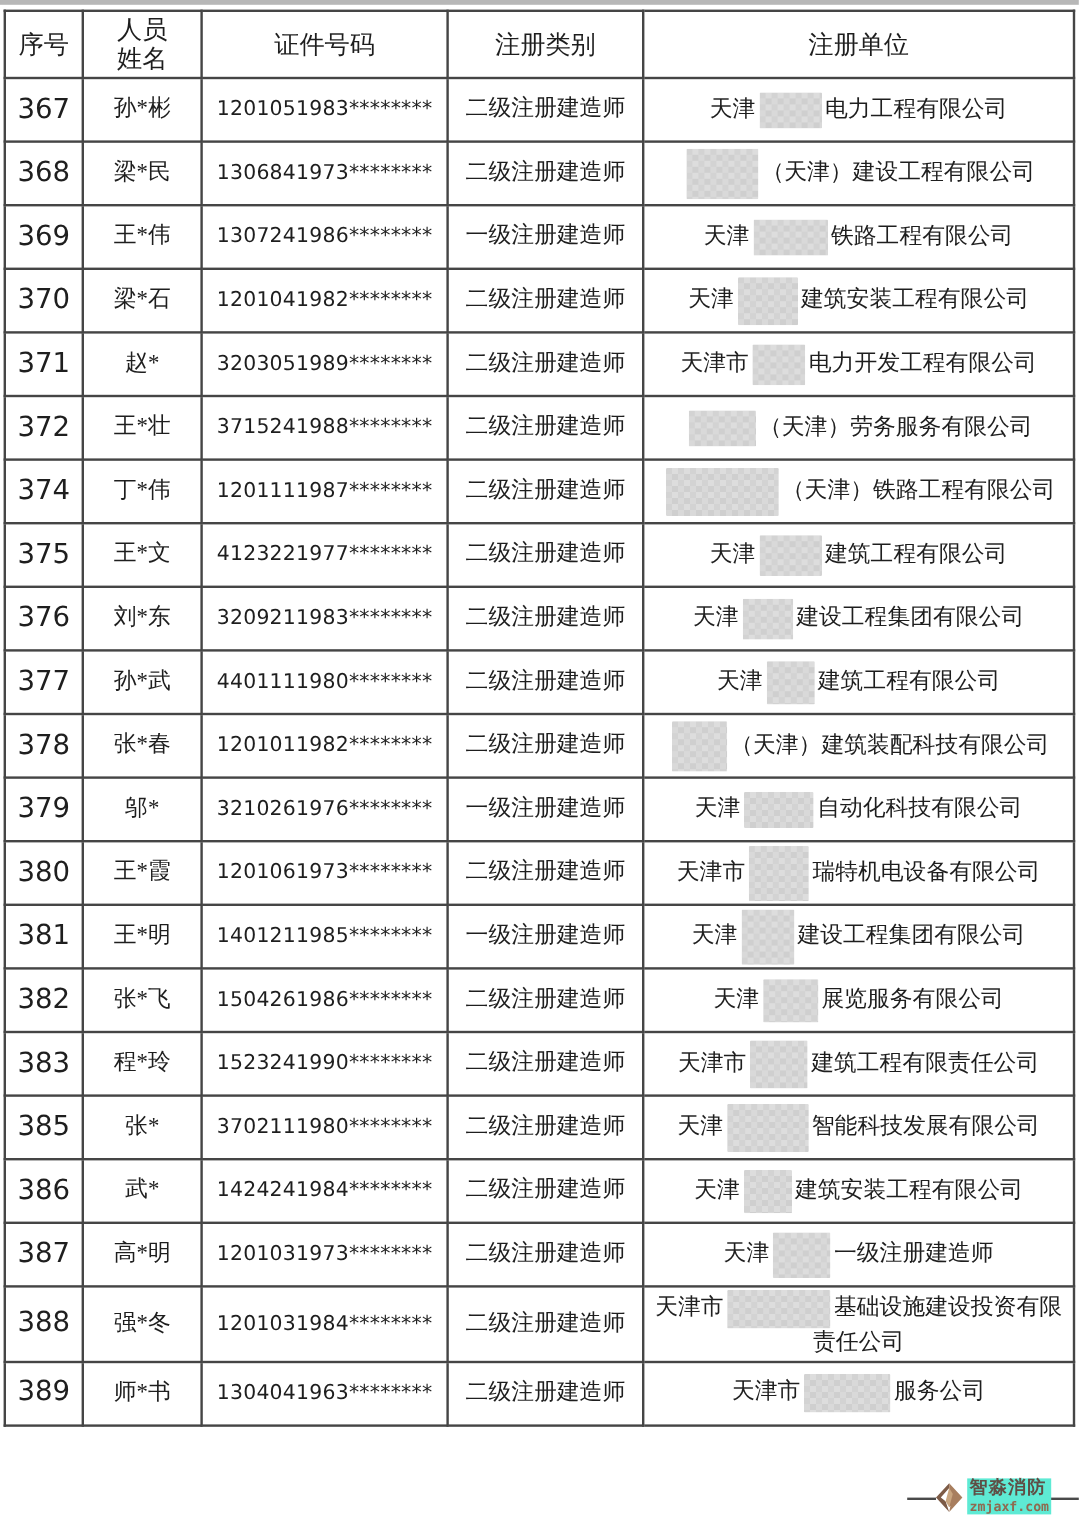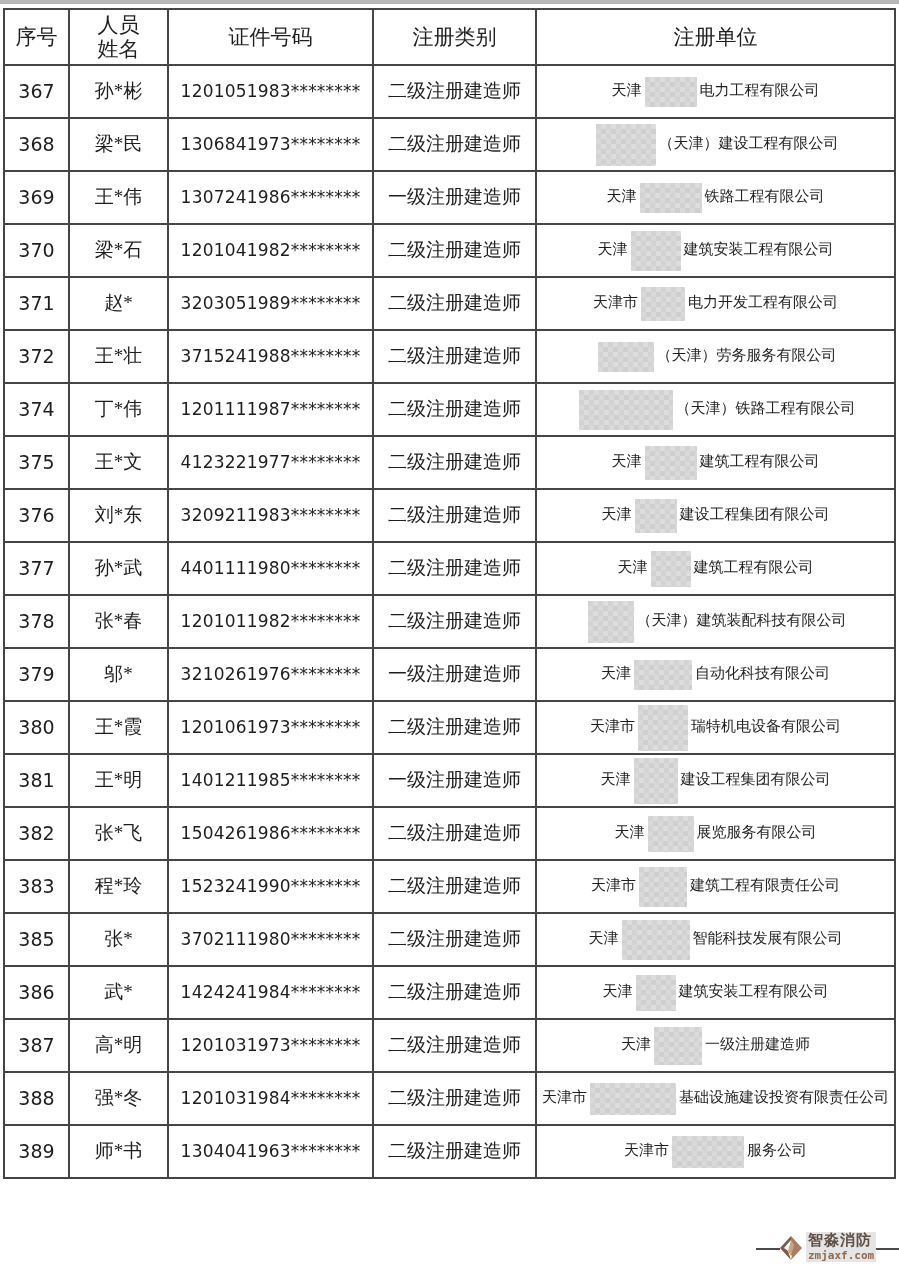--- a/index.html
+++ b/index.html
@@ -13,39 +13,39 @@
     border-collapse:collapse;table-layout:fixed;
   }
   .reg th,.reg td{
     border:2px solid #454545;text-align:center;vertical-align:middle;
     padding:2px 4px;line-height:1.3;overflow:hidden;
   }
   .reg th{
     height:50px;font-size:21px;font-weight:normal;white-space:pre-line;line-height:1.15;
   }
   .reg td{height:47px;font-size:19px;}
-  td.c-no{font-family:"DejaVu Sans","Liberation Sans",sans-serif;font-size:19px;}
+  td.c-no{font-family:"DejaVu Sans","Liberation Sans",sans-serif;font-size:23px;}
   td.c-id{
     font-family:"DejaVu Sans","Liberation Sans",sans-serif;
     font-size:17px;letter-spacing:0.2px;white-space:nowrap;font-weight:500;margin-left:17px;
   }
   td.c-type{font-size:19px;white-space:nowrap;}
-  td.c-unit{font-size:15px;}
+  td.c-unit{font-size:19px;}
   .blur{
     display:inline-block;vertical-align:middle;margin:0 3px;border-radius:1px;
     background:
       conic-gradient(#dddddd 25%,#cfcfcf 0 50%,#d9d9d9 0 75%,#d3d3d3 0);
     background-size:10px 10px;
   }
   .watermark{position:absolute;left:756px;top:1231px;width:143px;height:42px;}
   .wm-rule{position:absolute;height:2px;background:#4a4a4a;top:17px;}
   .wm-rule.left{left:0;width:24px;}
   .wm-rule.right{left:116px;width:27px;}
   .wm-logo{position:absolute;left:22px;top:4px;width:26px;height:26px;}
-  .wm-texts{position:absolute;left:50px;top:1px;background:#e5e5e5;padding:0 2px;}
+  .wm-texts{position:absolute;left:50px;top:1px;background:#5eead4;padding:0 2px;}
   .wm-brand{
     display:block;font-size:15px;font-weight:bold;color:#5f4e45;line-height:17px;
     letter-spacing:1px;white-space:nowrap;
   }
   .wm-site{
     display:block;font-family:"DejaVu Sans Mono","Liberation Mono",monospace;
     font-size:11px;font-weight:bold;color:#8f6a50;line-height:13px;white-space:nowrap;
   }
 </style>
 </head>

